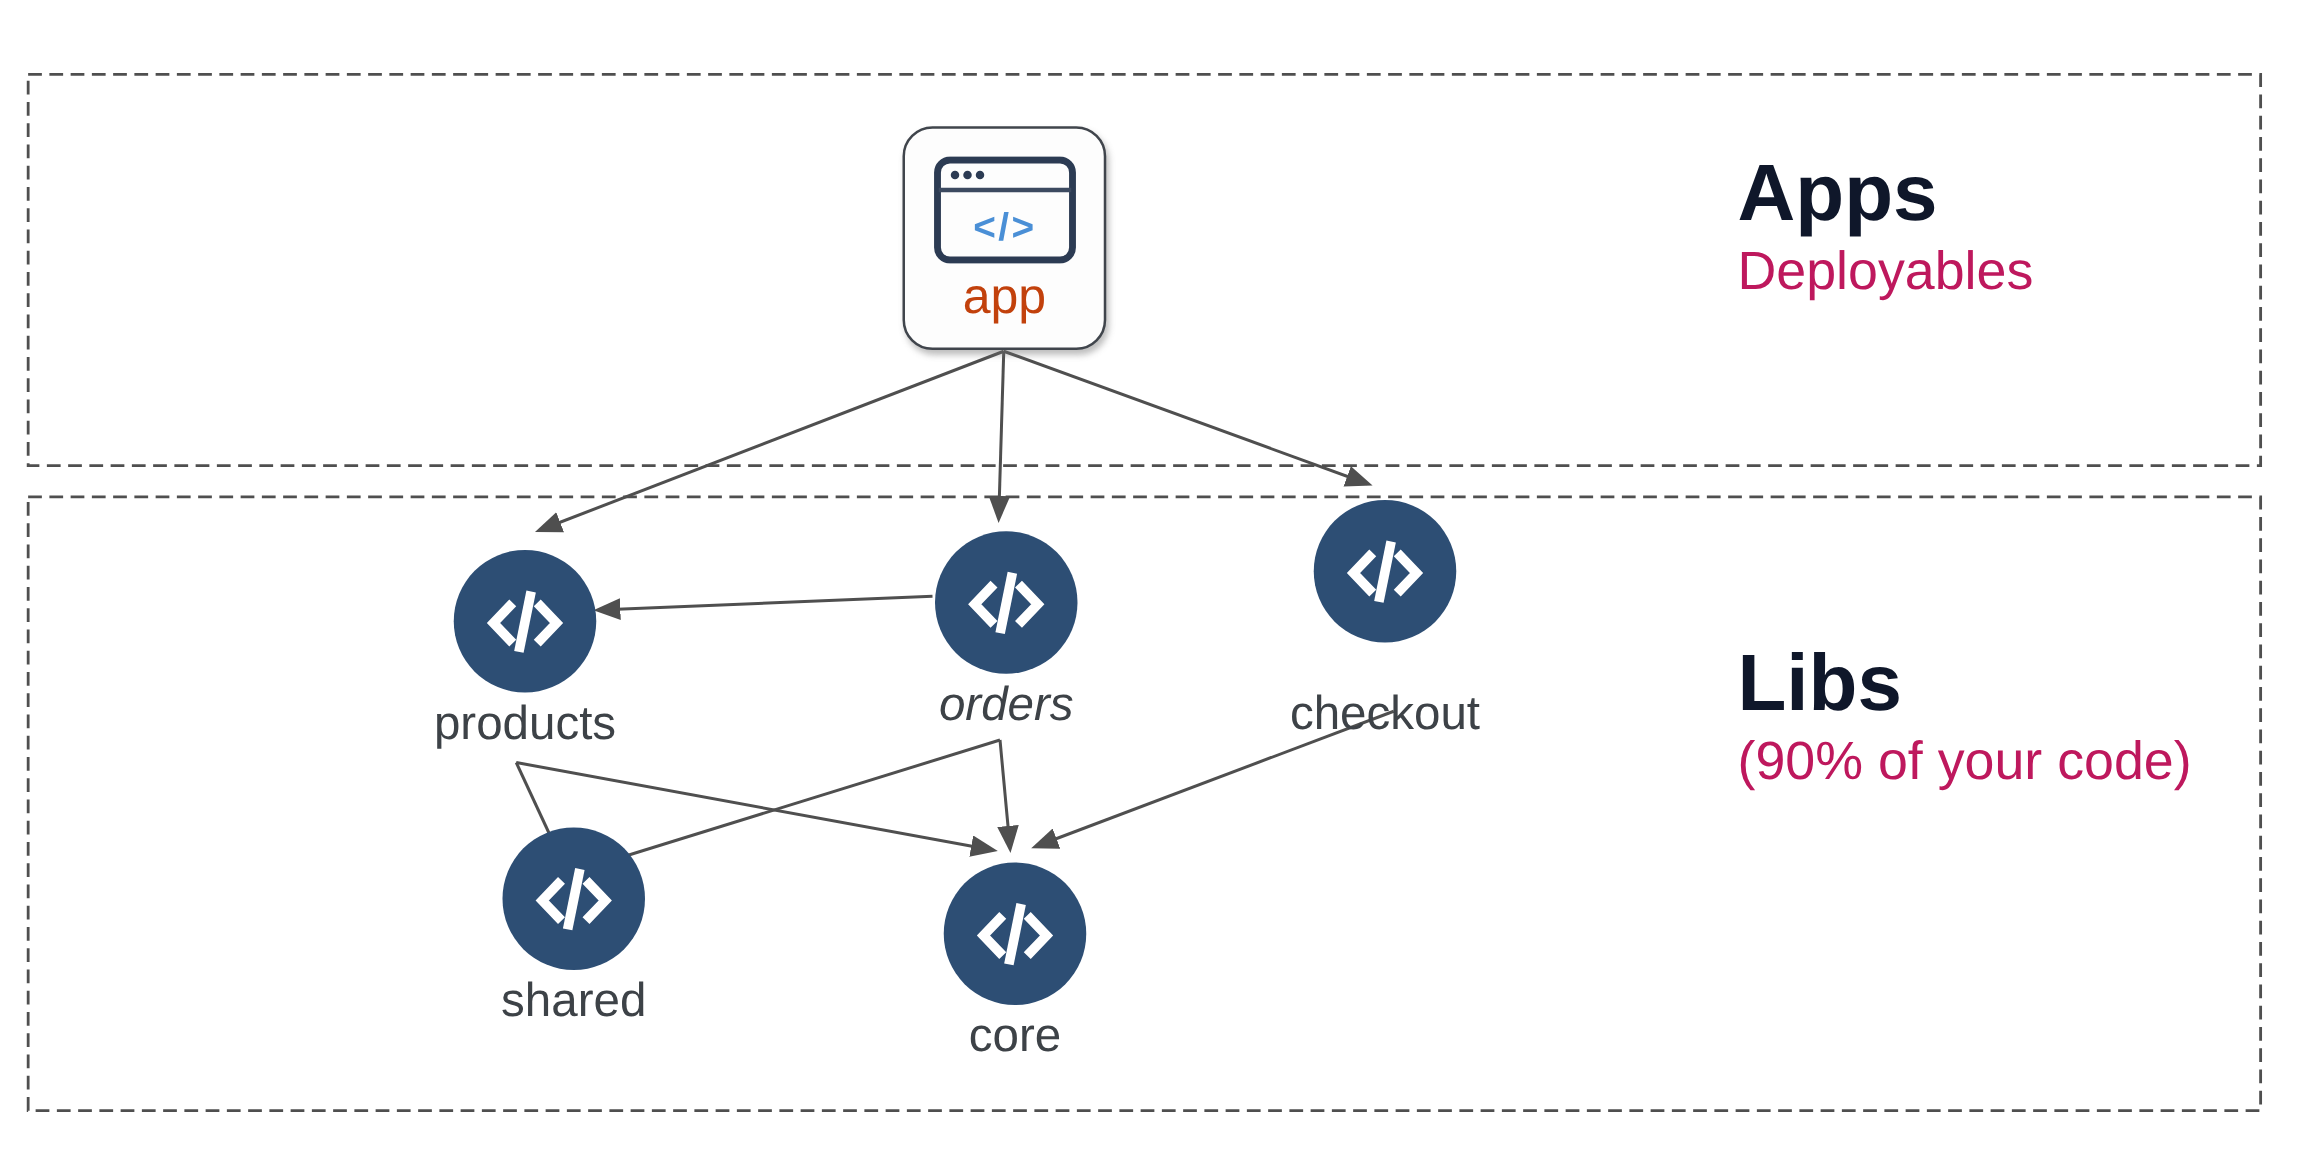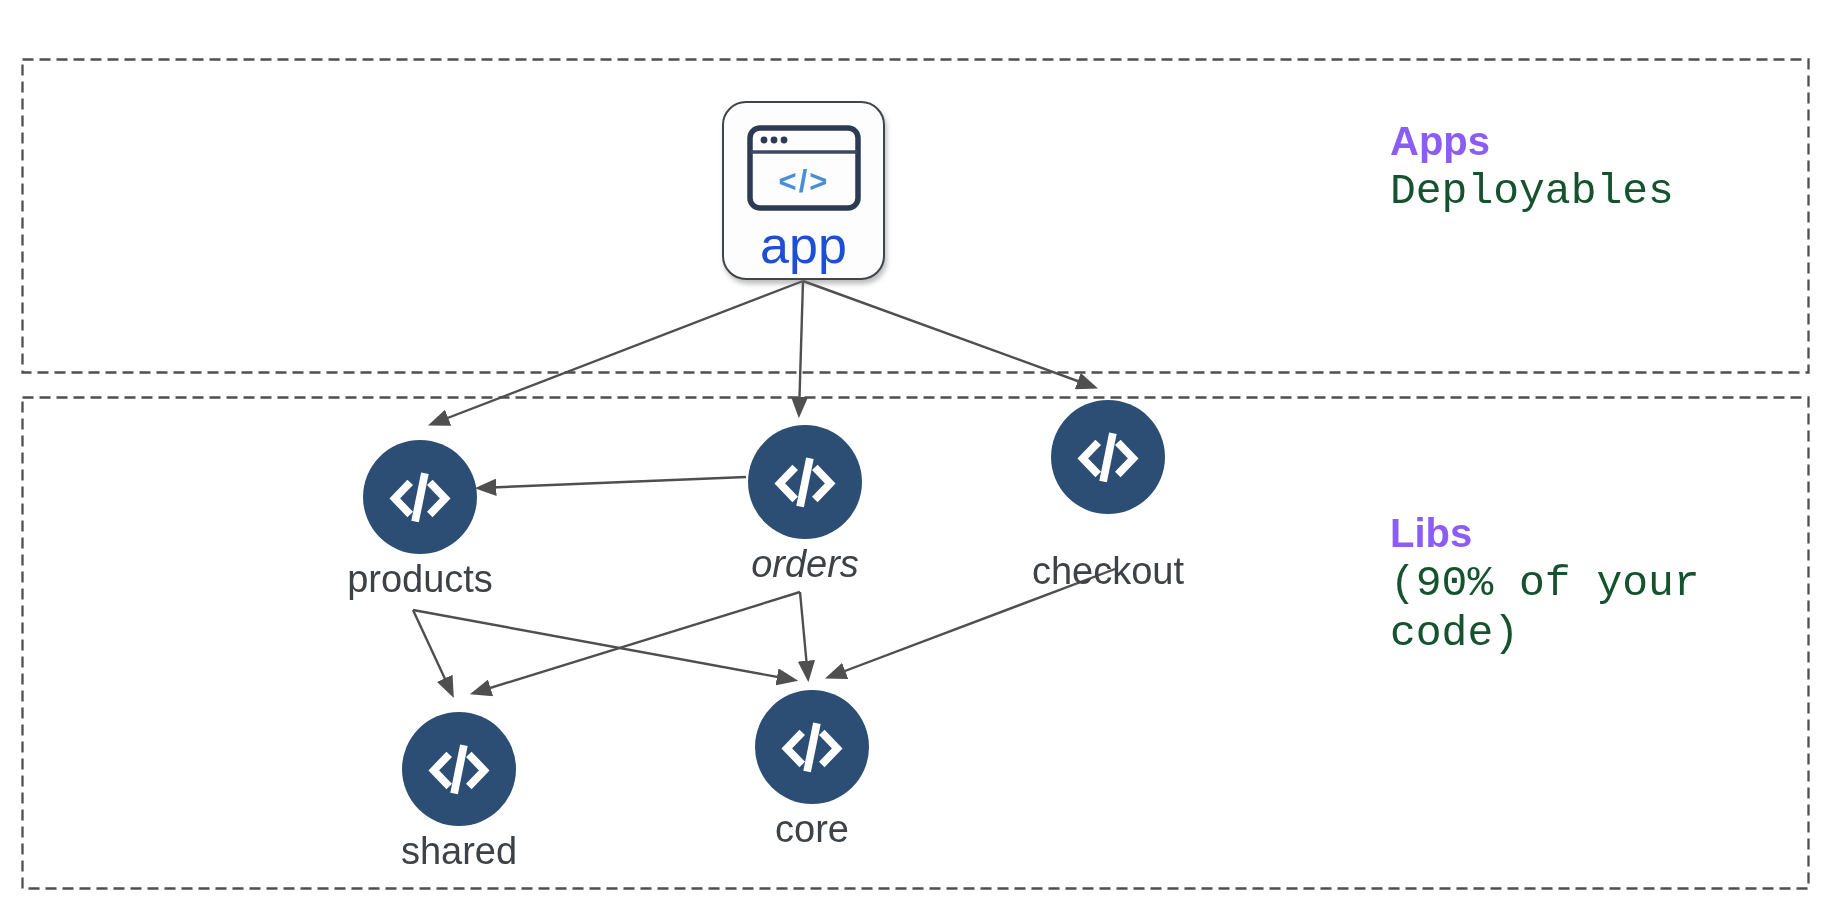--- a/index.html
+++ b/index.html
@@ -15,52 +15,52 @@
 
   
   .region { position: absolute; }
   .region-apps { left: 21px; top: 58px;  width: 1789px; height: 316px; }
   .region-libs { left: 21px; top: 396px; width: 1789px; height: 494px; }
   .region-border { position: absolute; left: 0; top: 0; }
 
   .region-label { position: absolute; color: #3d4247; }
   .region-apps .region-label { left: 1369px; top: 62px; }
   .region-libs .region-label { left: 1369px; top: 116px; }
-  .region-title { font-size: 40px; font-weight: bold; line-height: 1.08; color: #8b5cf6; }
-  .region-subtitle { font-size: 43px; line-height: 1.15; margin-top: 4px; color: #14532d; font-family: Liberation Mono, monospace; }
+  .region-title { font-size: 64px; font-weight: bold; line-height: 1.08; color: #0f172a; }
+  .region-subtitle { font-size: 43px; line-height: 1.15; margin-top: 4px; color: #be185d; }
 
   
   .edges { position: absolute; left: 0; top: 0; pointer-events: none; }
   .edge { stroke: #4f4f4f; stroke-width: 2.4; fill: none; }
 
   
   .app-node {
     position: absolute;
     left: 722px; top: 101px;
     width: 163px; height: 179px;
     background: #fdfdfd;
     border: 2.5px solid #40454c;
     border-radius: 24px;
     box-shadow: 2px 4px 5px rgba(110,110,110,0.45);
     display: flex; flex-direction: column; align-items: center;
     box-sizing: border-box;
   }
   .app-icon { margin-top: 22px; }
-  .app-label { font-size: 52px; color: #1d4ed8; margin-top: 4px; }
+  .app-label { font-size: 40px; color: #c2410c; margin-top: 4px; }
 
   
   .lib-node {
     position: absolute;
     width: 230px;
     display: flex; flex-direction: column; align-items: center;
   }
   .lib-node-products { left: 305px; top: 440px; }
   .lib-node-orders   { left: 690px; top: 425px; font-style: italic; }
   .lib-node-checkout { left: 993px; top: 400px; gap: 32px; }
-  .lib-node-shared   { left: 344px; top: 712px; }
+  .lib-node-shared   { left: 344px; top: 662px; }
   .lib-node-core     { left: 697px; top: 690px; justify-content: flex-end; }
 
   .lib-circle {
     width: 114px; height: 114px;
     border-radius: 50%;
     background: #2d4e74;
     display: flex; align-items: center; justify-content: center;
   }
   .lib-label { font-size: 38px; color: #3d4247; margin-top: 4px; white-space: nowrap; }
 </style>

